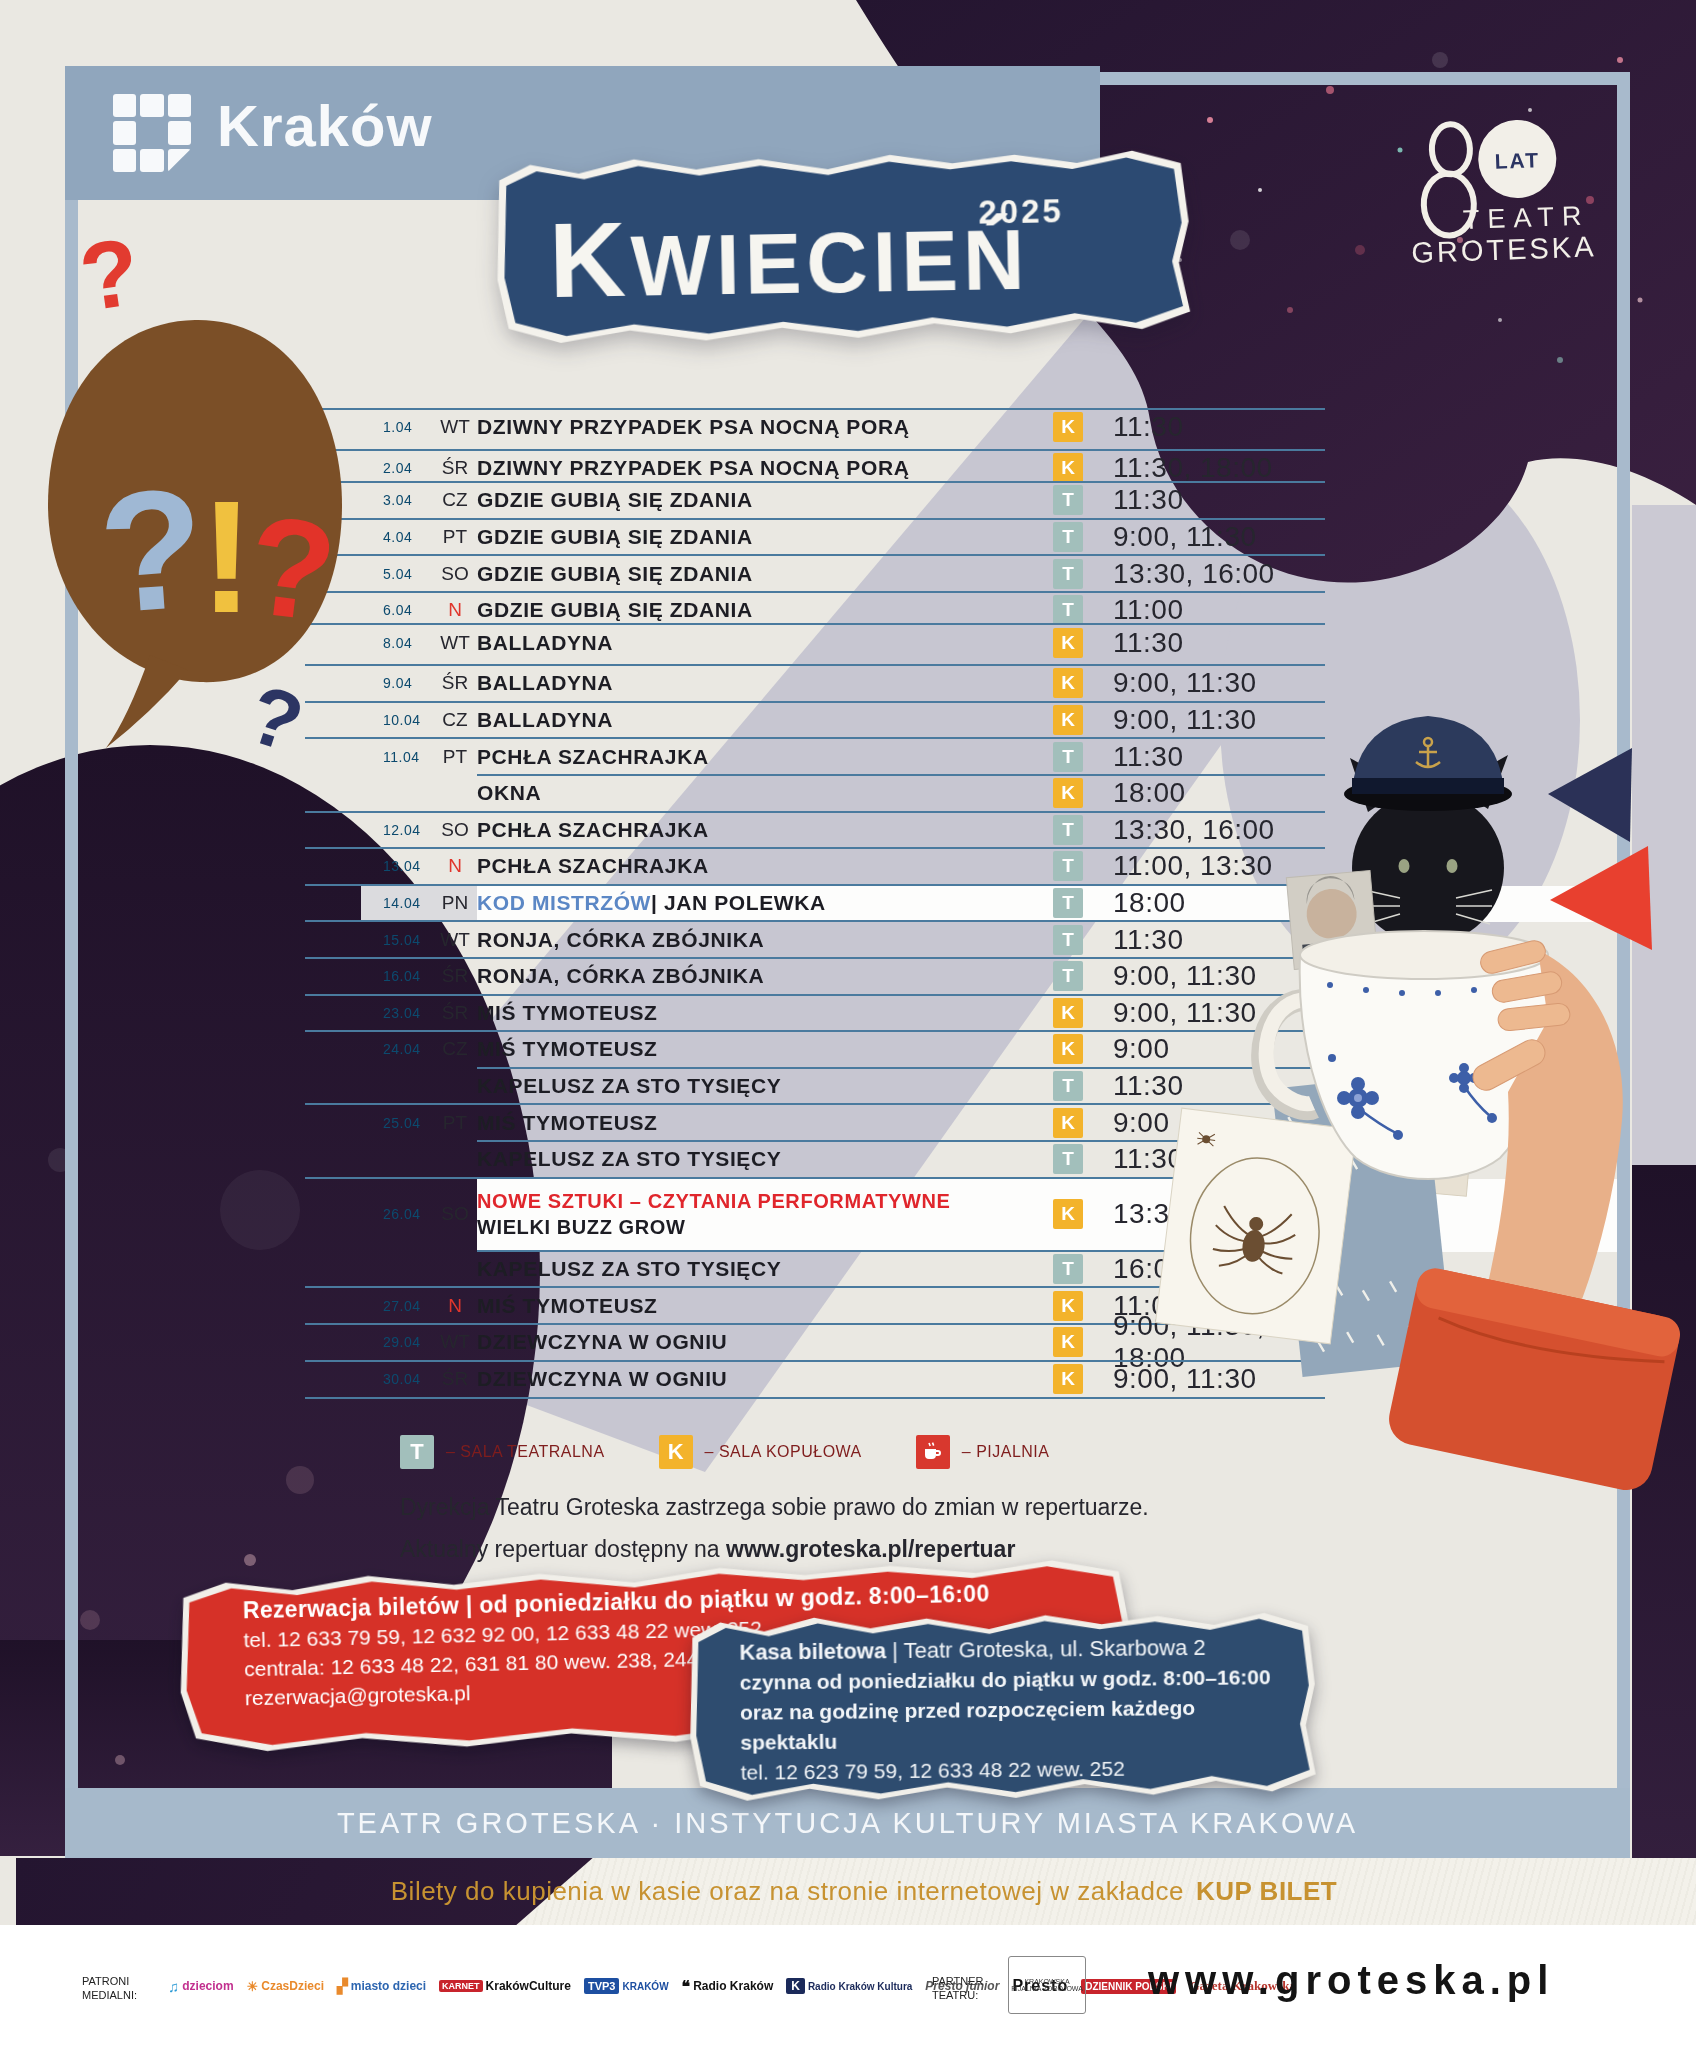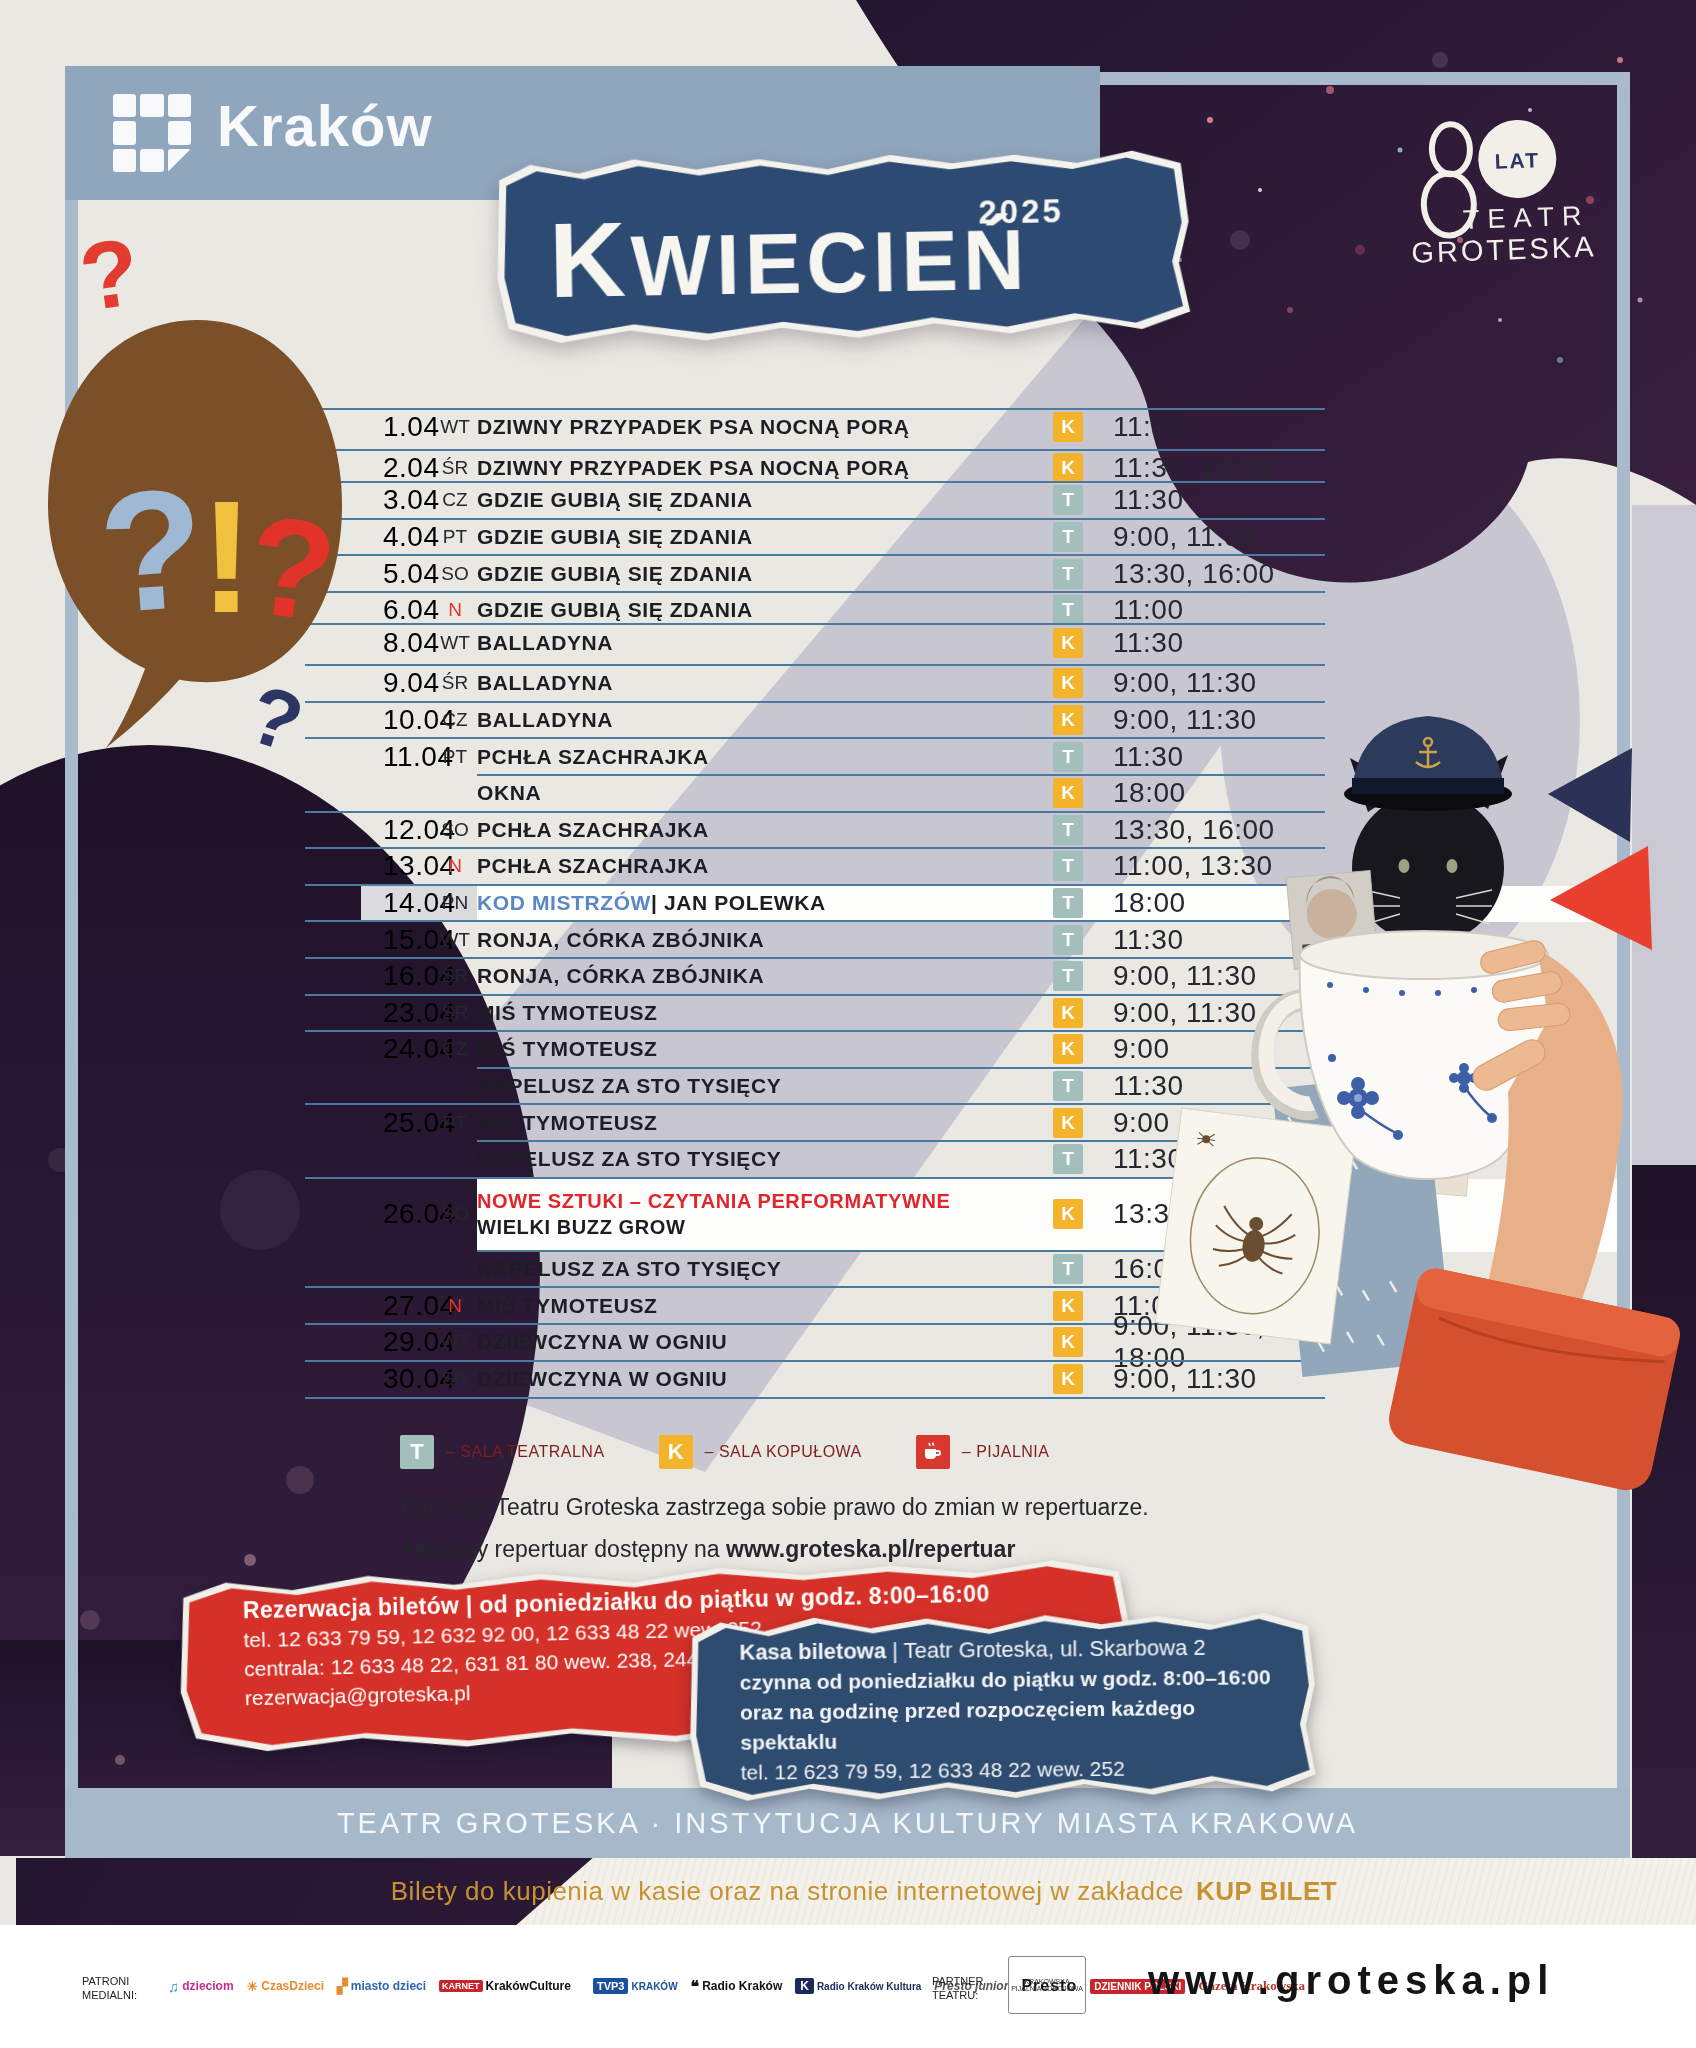--- a/index.html
+++ b/index.html
@@ -34,21 +34,21 @@
     font-weight:bold;letter-spacing:3px;}
 
   
   .schedule{position:absolute;left:305px;top:409px;width:1020px;height:1000px;z-index:3;}
   .srow{position:absolute;left:0;width:1020px;}
   .sdiv{position:absolute;top:-1px;left:0;width:1020px;height:2px;background:#4A7A9E;}
   .sdiv.sub{left:172px;width:848px;}
   .shl{position:absolute;left:172px;top:1px;bottom:-1px;width:1140px;background:#FDFDFC;}
   .sshade{position:absolute;left:56px;top:1px;bottom:-1px;width:116px;background:#DBDBDE;}
   .sdate{position:absolute;left:78px;top:0;height:100%;display:flex;align-items:center;
-    font-size:28px;color:#000000;letter-spacing:.5px;}
+    font-size:14px;color:#0c4a6e;letter-spacing:.5px;}
   .sday{position:absolute;left:124px;width:52px;top:0;height:100%;display:flex;
     align-items:center;justify-content:center;font-size:19px;color:#26262E;}
   .sday.red{color:#E0362C;}
   .stitle{position:absolute;left:172px;top:0;height:100%;display:flex;align-items:center;
     font-weight:bold;font-size:21px;letter-spacing:.6px;color:#1D1D24;white-space:nowrap;}
   .stitle .blue{color:#5B87C5;}
   .stitle.stack{flex-direction:column;align-items:flex-start;justify-content:center;
     line-height:1.3;font-size:20px;}
   .redline{color:#E0262C;}
   .sbadge{position:absolute;left:748px;width:30px;height:30px;top:calc(50% - 15px);
@@ -103,21 +103,21 @@
   .whitefooter{position:absolute;left:0;top:1925px;width:1696px;height:123px;background:#fff;z-index:3;}
   .plabel{position:absolute;left:82px;top:1974px;font-size:11px;color:#222;line-height:14px;z-index:4;}
   .plogos{position:absolute;left:168px;top:1956px;width:712px;height:60px;display:flex;
     align-items:center;gap:13px;z-index:4;}
   .plogo{display:flex;align-items:center;gap:3px;font-size:12px;color:#222;white-space:nowrap;}
   .plogo .chip{padding:2px 4px;font-weight:bold;font-size:11px;border-radius:2px;}
   .prd{color:#C2308F;font-weight:bold;}.prd .ico{color:#2D9BD6;font-size:15px;}
   .czas{color:#E98A2C;font-weight:bold;}.czas .ico{font-size:13px;}
   .miasto{color:#2D66B0;font-weight:bold;}.miasto .ico{color:#E98A2C;font-size:14px;}
   .karnet{font-weight:bold;color:#111;}.karnet .chip{background:#C8242C;color:#fff;font-size:9px;padding:1px 3px;}
-  .tvp .chip{background:#1D4FA1;color:#fff;margin-left:9px;}.tvp .txt{color:#1D4FA1;font-size:10px;font-weight:bold;}
+  .tvp .chip{background:#1D4FA1;color:#fff;}.tvp .txt{color:#1D4FA1;font-size:10px;font-weight:bold;}
   .radio{font-weight:bold;color:#111;}.radio .ico{font-size:16px;}
   .rkk{color:#1B2A5A;font-size:10px;font-weight:bold;}
   .rkk .ico{background:#1B2A5A;color:#fff;padding:1px 5px;border-radius:2px;font-size:12px;}
   .prestoj{color:#555;font-weight:bold;font-style:italic;}
   .presto{font-weight:bold;font-size:16px;color:#111;letter-spacing:1px;}
   .dziennik .chip{background:#C8242C;color:#fff;font-size:10px;}
   .gazeta{color:#B5342C;font-family:"Liberation Serif",serif;font-size:13px;font-weight:bold;}
   .partnerlabel{position:absolute;left:932px;top:1974px;font-size:11px;color:#222;line-height:14px;z-index:4;}
   .partneremblem{position:absolute;left:1008px;top:1956px;width:78px;height:58px;z-index:4;
     border:1px solid #888;border-radius:3px;display:flex;align-items:center;justify-content:center;

